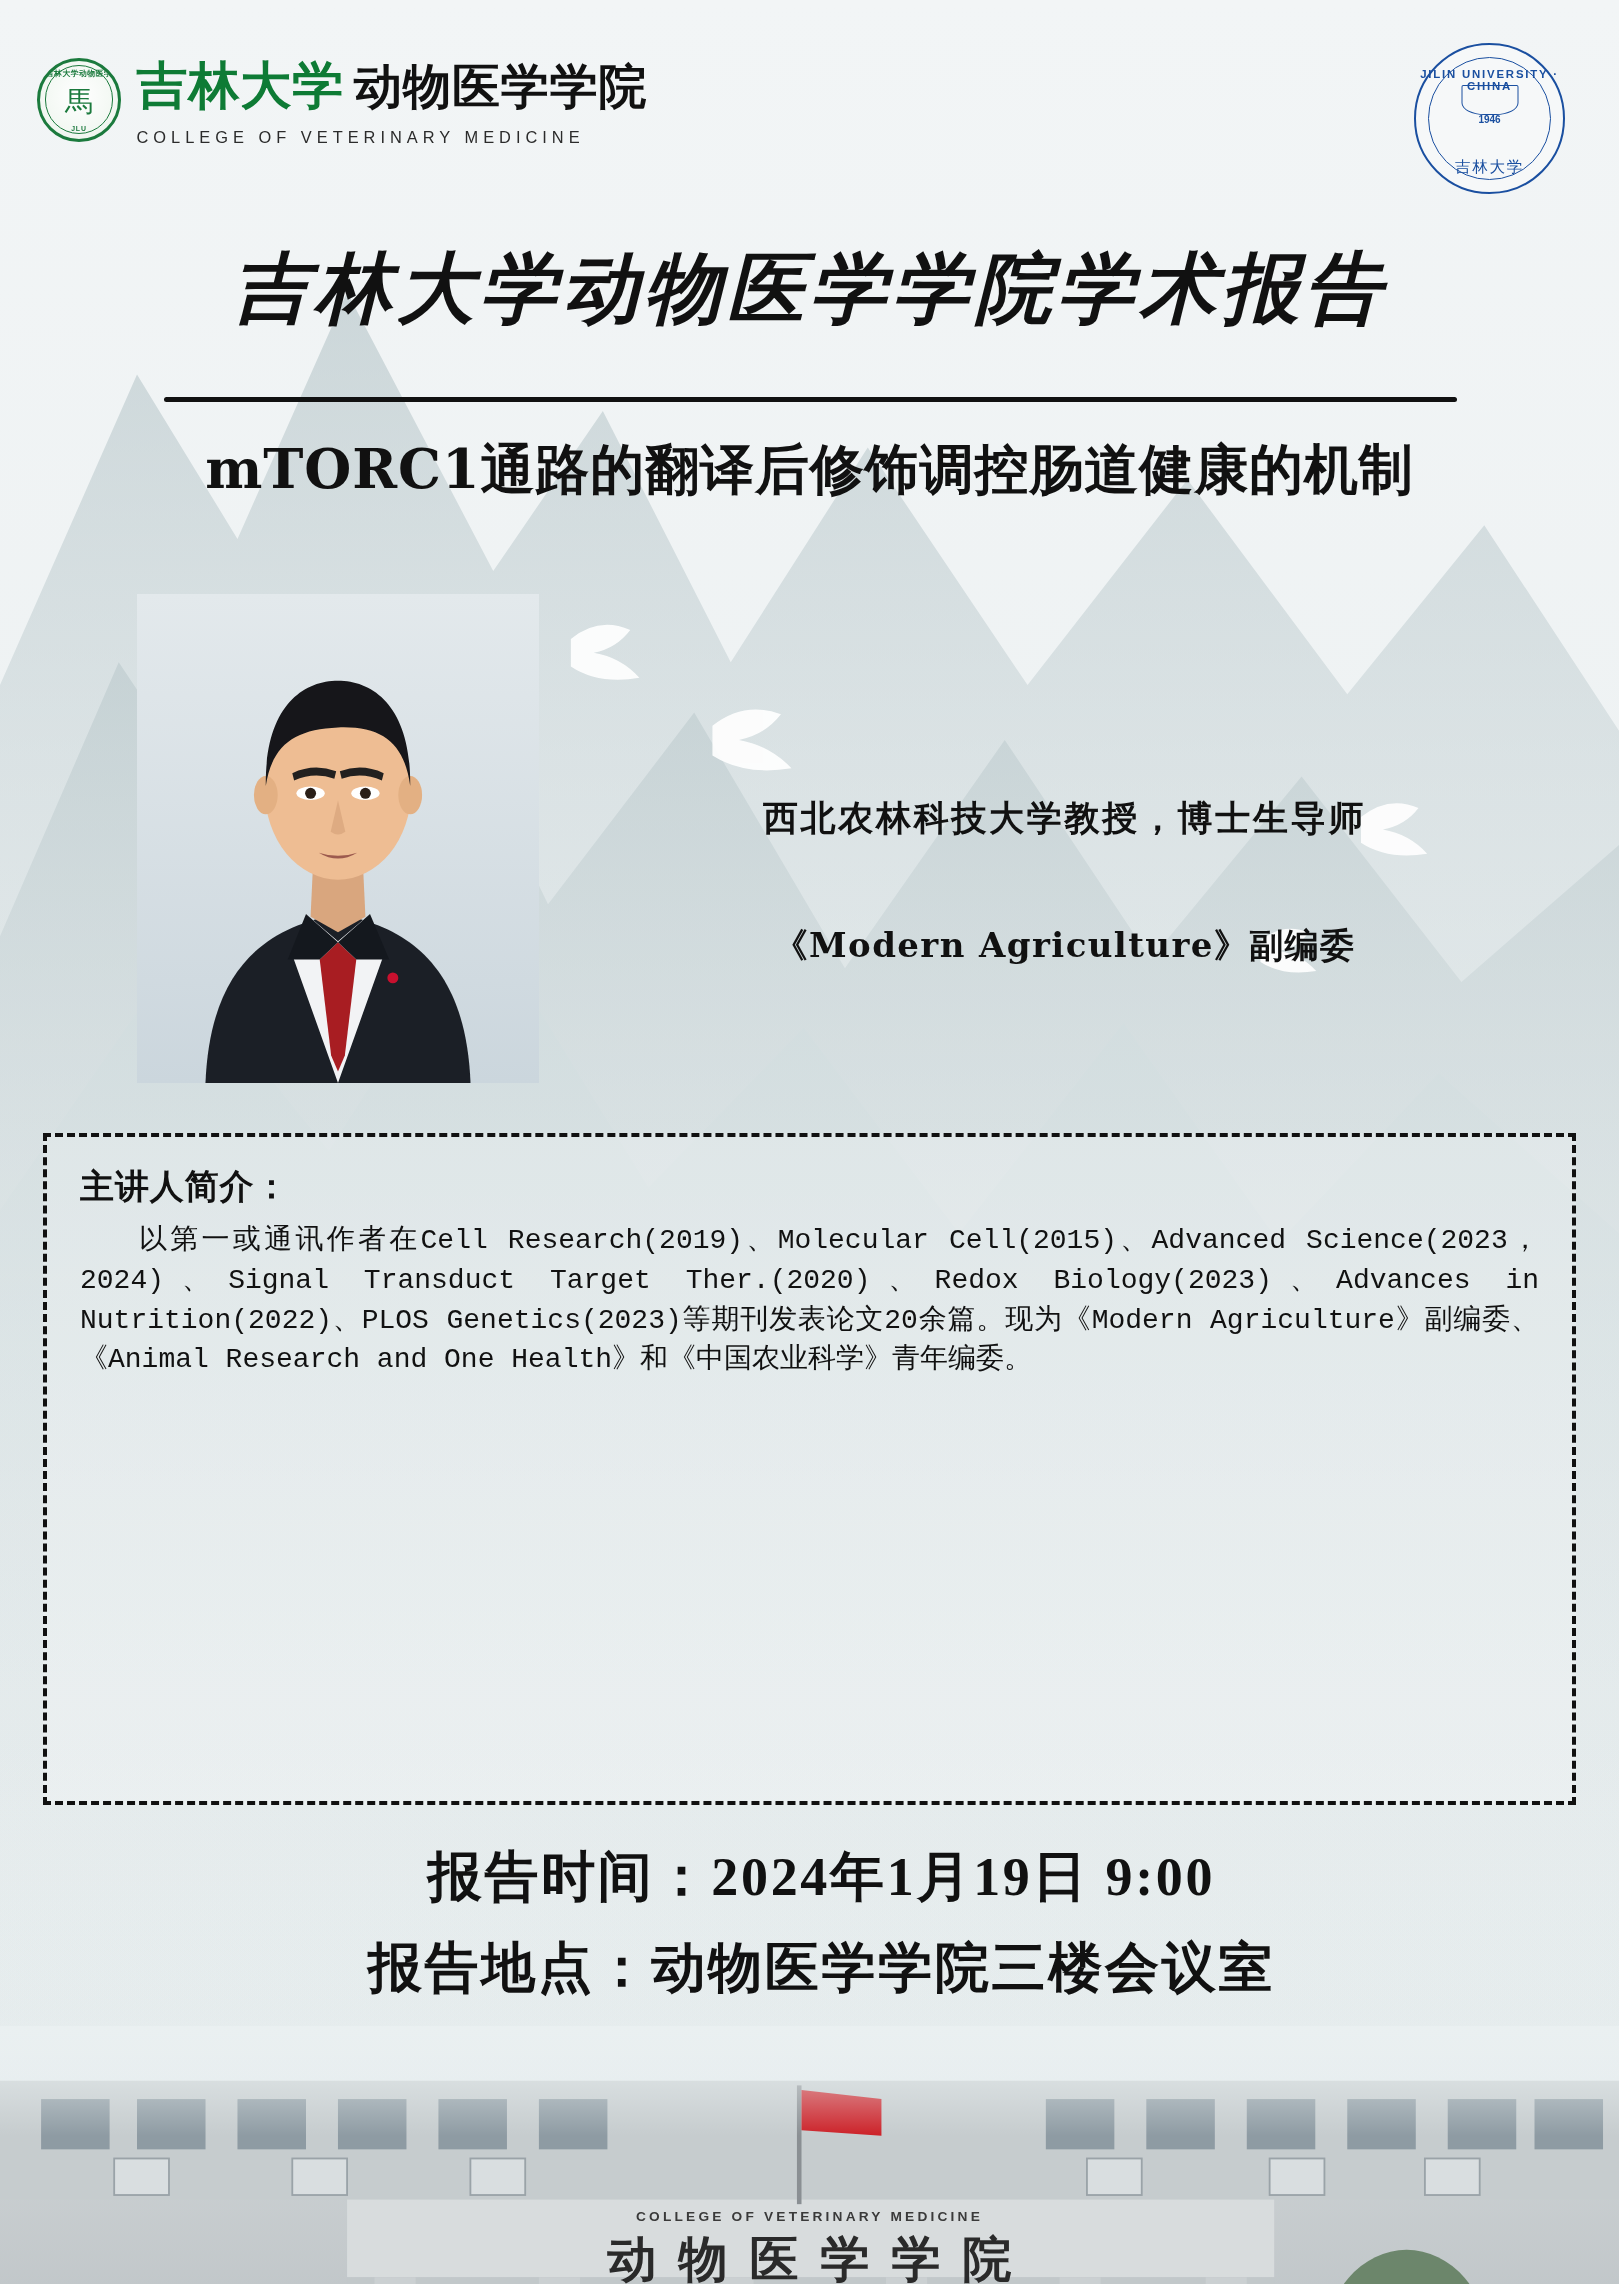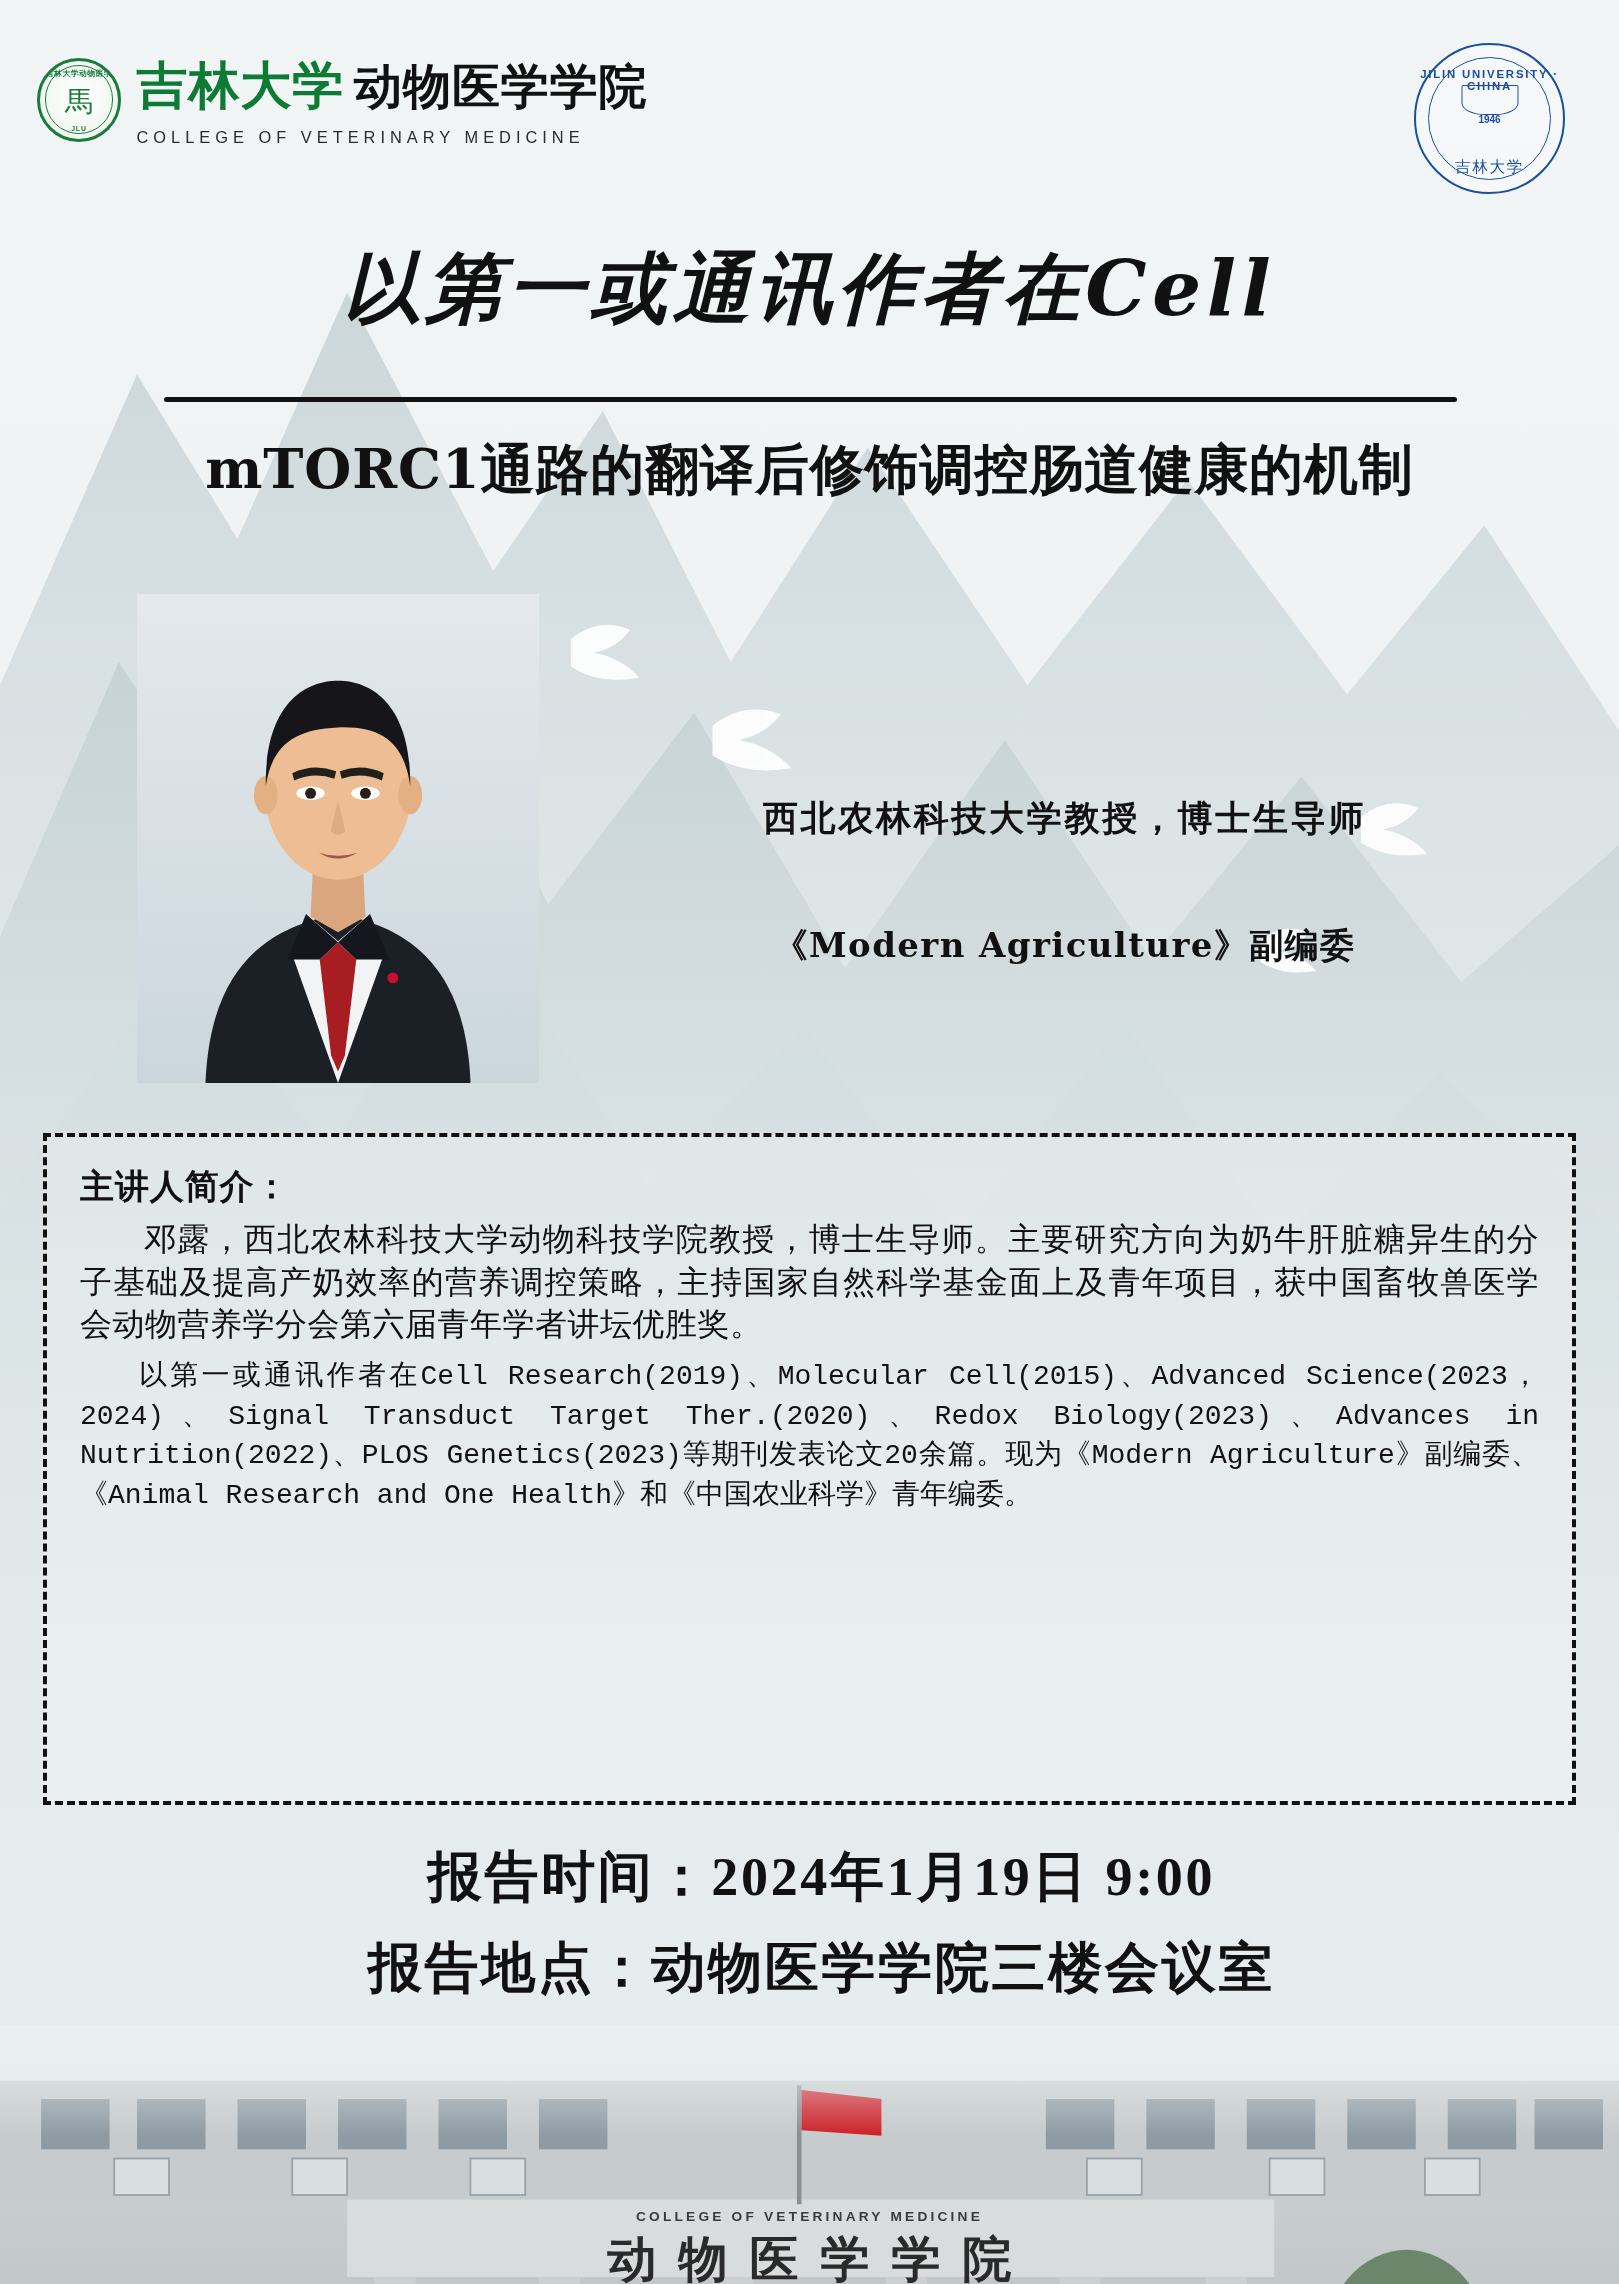--- a/index.html
+++ b/index.html
@@ -430,21 +430,21 @@
       <div class="jlu-seal">
         <div class="inner-ring"></div>
         <div class="seal-en">JILIN UNIVERSITY · CHINA</div>
         <div class="seal-book"></div>
         <div class="seal-year">1946</div>
         <div class="seal-cn">吉林大学</div>
       </div>
     </div>
   </div>
 
-  <div class="main-title">以第一或通讯作者在Cell</div>
+  <div class="main-title">吉林大学动物医学学院学术报告</div>
   <div class="title-rule"></div>
   <div class="sub-title">mTORC1通路的翻译后修饰调控肠道健康的机制</div>
 
   <div class="portrait">
     <svg viewBox="0 0 880 1070" preserveAspectRatio="xMidYMid slice">
       <defs>
         <linearGradient id="bgp" x1="0" y1="0" x2="0" y2="1">
           <stop offset="0%" stop-color="#e3e9ec"></stop>
           <stop offset="100%" stop-color="#cbd6dd"></stop>
         </linearGradient>
@@ -484,21 +484,20 @@
       <circle cx="560" cy="840" r="12" fill="#c8102e"></circle>
     </svg>
   </div>
 
   <div class="speaker-line1">西北农林科技大学教授，博士生导师</div>
   <div class="speaker-line2">《Modern Agriculture》副编委</div>
 
   <div class="bio-box">
     <div class="bio-inner">
       <div class="bio-title">主讲人简介：</div>
-      <p class="bio-p">邓露，西北农林科技大学动物科技学院教授，博士生导师。主要研究方向为奶牛肝脏糖异生的分子基础及提高产奶效率的营养调控策略，主持国家自然科学基金面上及青年项目，获中国畜牧兽医学会动物营养学分会第六届青年学者讲坛优胜奖。</p>
       <p class="bio-p2">以第一或通讯作者在Cell Research(2019)、Molecular Cell(2015)、Advanced Science(2023，2024)、Signal Transduct Target Ther.(2020)、Redox Biology(2023)、Advances in Nutrition(2022)、PLOS Genetics(2023)等期刊发表论文20余篇。现为《Modern Agriculture》副编委、《Animal Research and One Health》和《中国农业科学》青年编委。</p>
     </div>
   </div>
 
   <div class="info-time">报告时间：2024年1月19日 9:00</div>
   <div class="info-place">报告地点：动物医学学院三楼会议室</div>
 
   <div class="building">
     <svg viewBox="0 0 3545 880" preserveAspectRatio="none">
       <defs>

